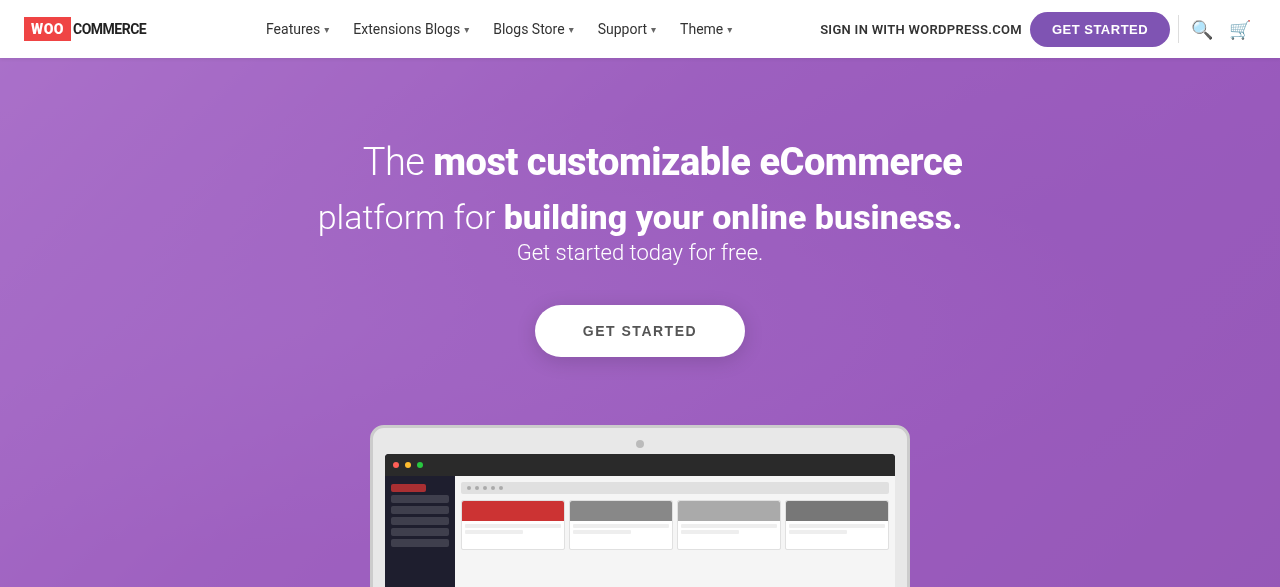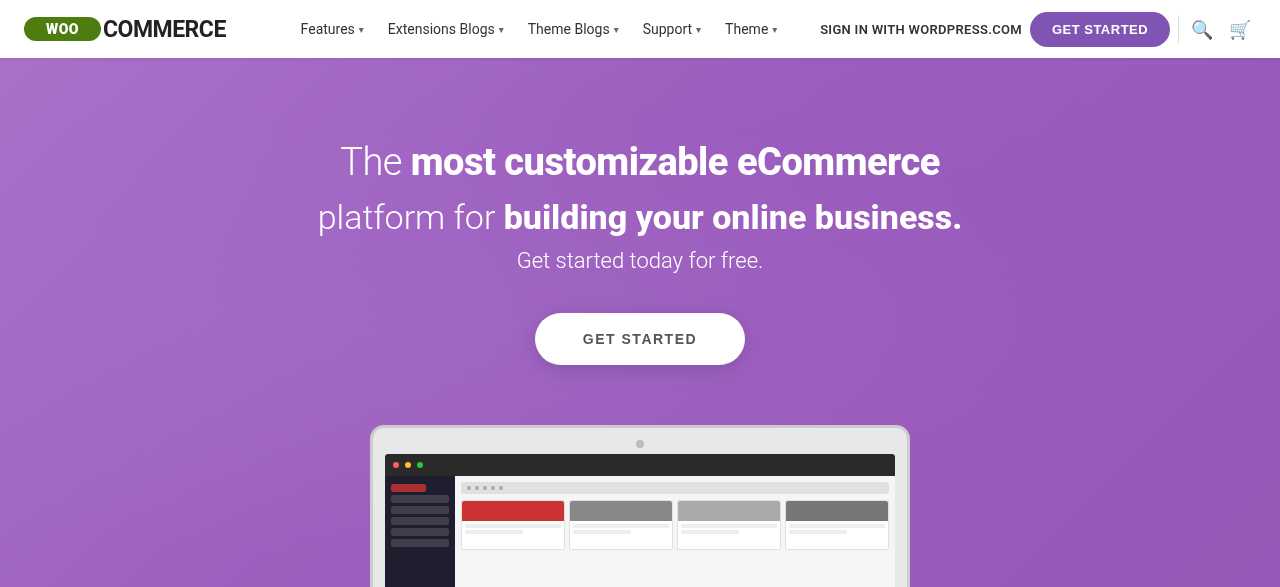--- a/index.html
+++ b/index.html
@@ -16,32 +16,32 @@
       z-index: 10;
       box-shadow: 0 1px 4px rgba(0,0,0,0.08);
     }
     .nav-logo {
       display: flex;
       align-items: center;
       margin-right: 32px;
       text-decoration: none;
     }
     .nav-logo .woo-box {
-      background: #4d7c0f;
-      border-radius: 12px;
-      padding: 4px 22px;
+      background: #ef4444;
+      border-radius: 0;
+      padding: 4px 7px;
       color: white;
       font-weight: 900;
       font-size: 14px;
       letter-spacing: 0.5px;
       margin-right: 2px;
     }
     .nav-logo .commerce-text {
       font-weight: 700;
-      font-size: 23px;
+      font-size: 14px;
       color: #222;
       letter-spacing: -0.5px;
     }
     .nav-links {
       display: flex;
       align-items: center;
       gap: 4px;
       flex: 1;
       justify-content: center;
     }
@@ -139,29 +139,29 @@
       z-index: 1;
       text-align: center;
       color: white;
     }
     .hero-title {
       font-size: 38px;
       font-weight: 300;
       line-height: 1.3;
       margin-bottom: 8px;
       letter-spacing: -0.5px;
+      text-align: right;
     }
     .hero-title strong {
       font-weight: 800;
     }
     .hero-subtitle {
       font-size: 34px;
       font-weight: 300;
       line-height: 1.3;
-      margin-bottom: 8px;
     }
     .hero-subtitle strong {
       font-weight: 800;
     }
     .hero-tagline {
       font-size: 22px;
       font-weight: 300;
       margin-bottom: 40px;
     }
     .hero-cta {
@@ -296,21 +296,21 @@
   <div class="nav-links">
     <a class="nav-link" href="#">
       <span>Features</span>
       <span class="chevron">▾</span>
     </a>
     <a class="nav-link" href="#">
       <span>Extensions Blogs</span>
       <span class="chevron">▾</span>
     </a>
     <a class="nav-link" href="#">
-      <span>Theme Blogs</span>
+      <span>Blogs Store</span>
       <span class="chevron">▾</span>
     </a>
     <a class="nav-link" href="#">
       <span>Support</span>
       <span class="chevron">▾</span>
     </a>
     <a class="nav-link" href="#">
       <span>Theme</span>
       <span class="chevron">▾</span>
     </a>

